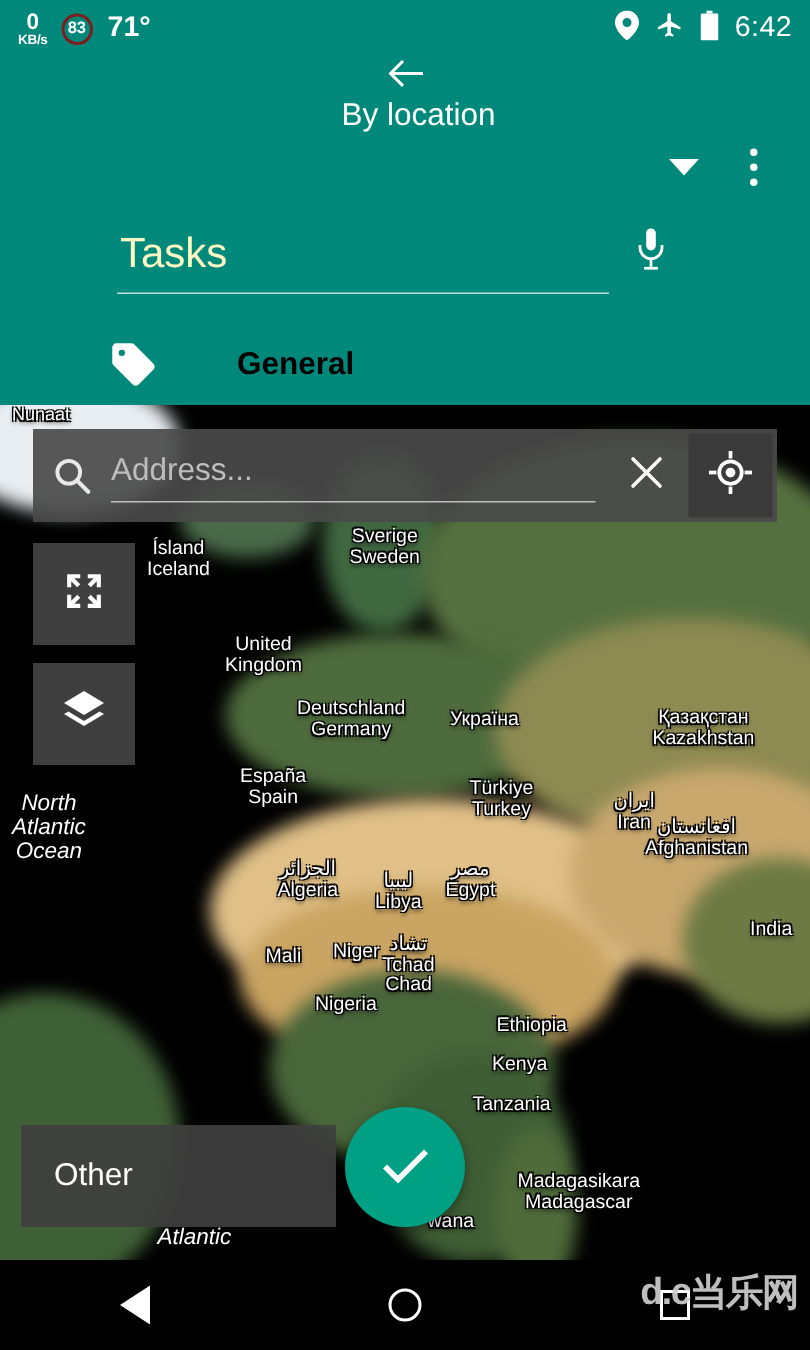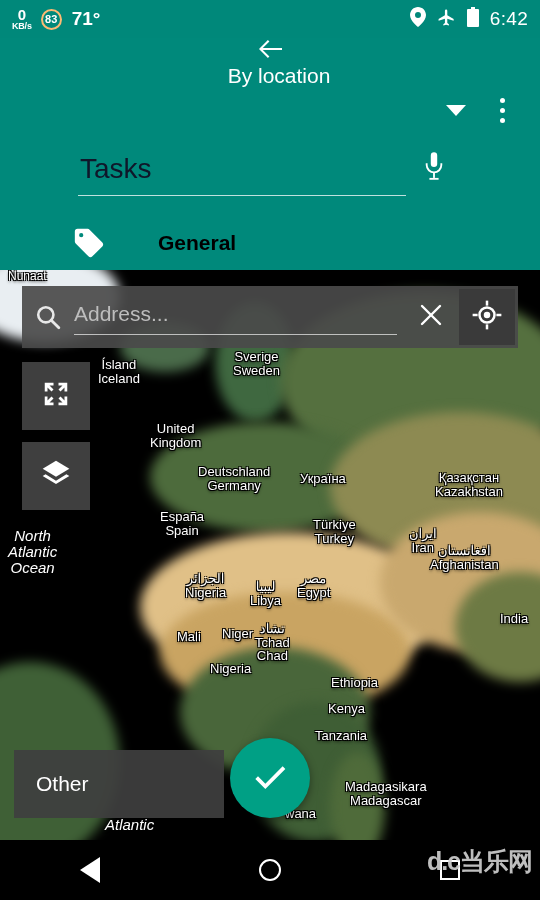--- a/index.html
+++ b/index.html
@@ -11,21 +11,21 @@
   
   .statusbar{
     position:absolute; left:0; top:0; width:540px; height:38px;
     background:#00887a; color:#fff; display:flex; align-items:center;
     padding:0 12px; z-index:40;
   }
   .net-speed{ display:flex; flex-direction:column; align-items:center; line-height:1; margin-right:9px;}
   .net-speed .num{ font-size:15px; font-weight:bold; }
   .net-speed .unit{ font-size:9px; font-weight:bold; letter-spacing:-0.2px; }
   .batt-circle{
-    width:21px;height:21px;border:2px solid #fdba74;border-radius:50%;
+    width:21px;height:21px;border:2px solid #7f1d1d;border-radius:50%;
     display:flex;align-items:center;justify-content:center;
     font-size:11px;font-weight:bold;margin-right:10px;
   }
   .temp{ font-size:19px; font-weight:bold; }
   .status-right{ margin-left:auto; display:flex; align-items:center; gap:11px; }
   .clock{ font-size:19px; font-weight:500; letter-spacing:0.3px; }
 
   
   .header{
     position:absolute; left:0; top:38px; width:540px; height:232px;
@@ -41,21 +41,21 @@
     border-top:11px solid #fff;display:block;
   }
   .overflow{ width:40px;height:44px;display:flex;flex-direction:column;align-items:center;
              justify-content:center;gap:5px;cursor:pointer;}
   .overflow span{ width:5px;height:5px;border-radius:50%;background:#fff;display:block;}
 
   
   .task-row{ display:flex; align-items:flex-end; padding:0 78px 0 78px; margin-top:28px; }
   .task-field{ flex:1; position:relative; }
   .task-input{
-    background:transparent; border:none; outline:none; color:#0f172a;
+    background:transparent; border:none; outline:none; color:#fef9c3;
     font-family:inherit; font-size:28px; width:100%; padding:0 0 10px 2px;
   }
   .task-underline{ height:1px; background:rgba(255,255,255,.75); width:100%; }
   .mic-btn{ width:56px; height:56px; display:flex; align-items:center; justify-content:center; cursor:pointer; }
 
   
   .tag-row{ display:flex; align-items:center; padding:0 72px; margin-top:30px; }
   .tag-icon{ width:42px; display:flex; align-items:center; justify-content:flex-start; }
   .tag-label{ color:#000000; font-size:21px; font-weight:bold; margin-left:44px; }
 
@@ -269,21 +269,21 @@
         <div class="maplabel " style="left: 313px; top: 256px;">Türkiye
 Turkey</div>
         <div class="maplabel " style="left: 409px; top: 265px;">ایران
 Iran</div>
         <div class="maplabel " style="left: 430px; top: 282px;">افغانستان
 Afghanistan</div>
         <div class="maplabel ocean" style="left: 8px; top: 266px;">North
 Atlantic
 Ocean</div>
         <div class="maplabel " style="left: 185px; top: 310px;">الجزائر
-Nigeria</div>
+Algeria</div>
         <div class="maplabel " style="left: 250px; top: 318px;">ليبيا
 Libya</div>
         <div class="maplabel " style="left: 297px; top: 310px;">مصر
 Egypt</div>
         <div class="maplabel " style="left: 500px; top: 350px;">India</div>
         <div class="maplabel " style="left: 177px; top: 368px;">Mali</div>
         <div class="maplabel " style="left: 222px; top: 365px;">Niger</div>
         <div class="maplabel " style="left: 255px; top: 360px;">تشاد
 Tchad
 Chad</div>

